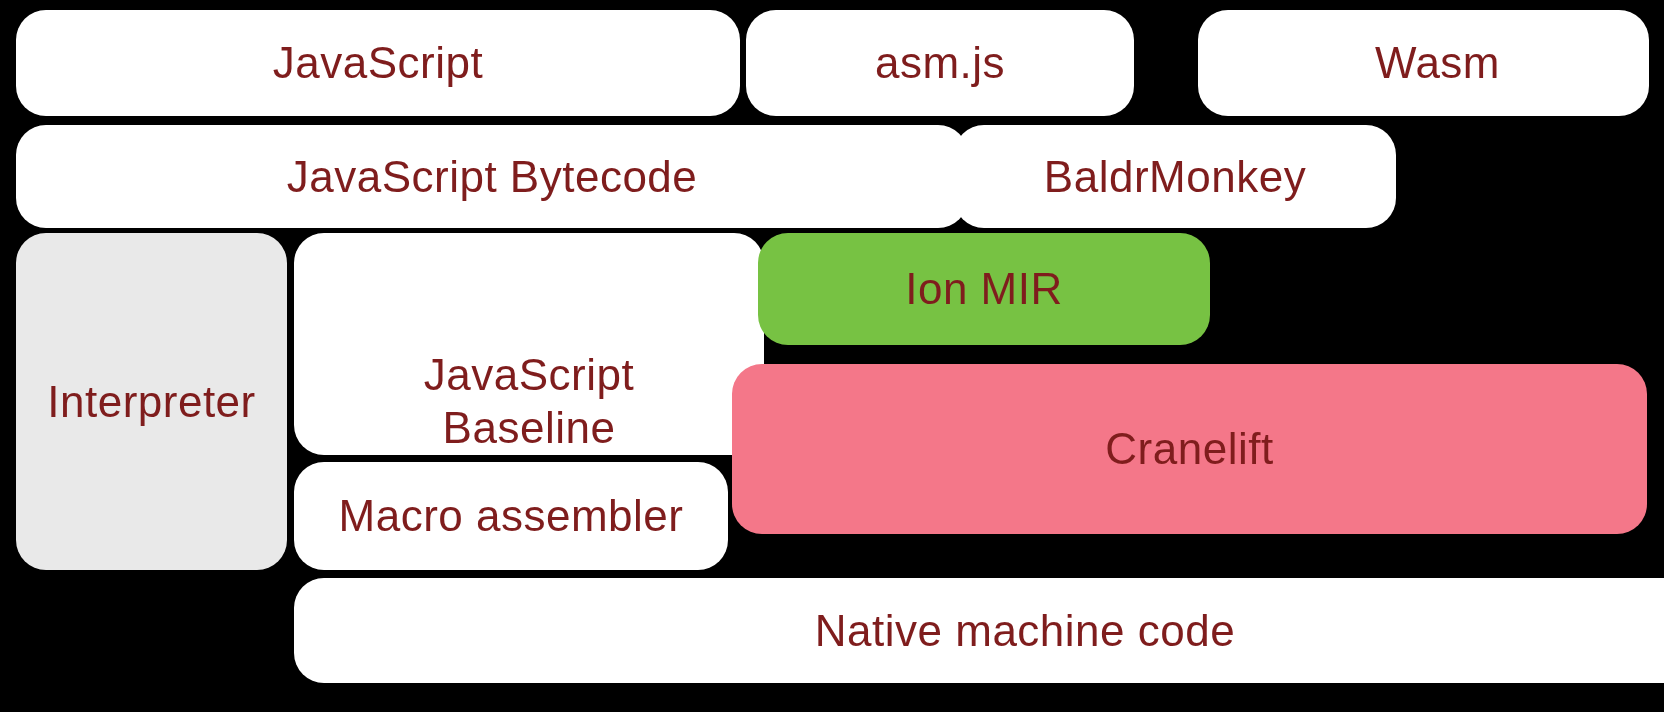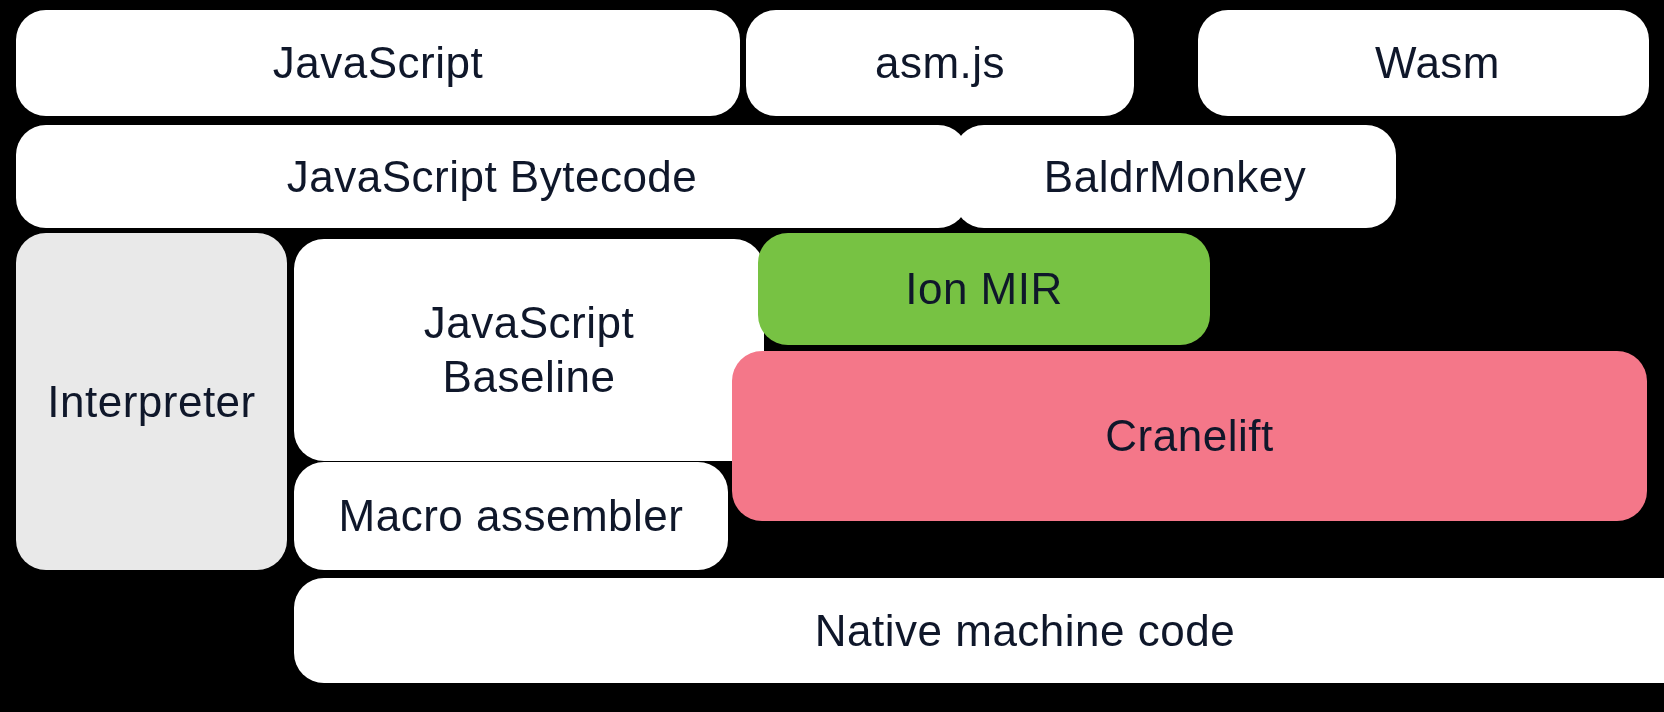--- a/index.html
+++ b/index.html
@@ -18,37 +18,37 @@
   .box {
     position: absolute;
     border-radius: 30px;
     display: flex;
     align-items: center;
     justify-content: center;
     text-align: center;
     box-sizing: border-box;
   }
   .label {
-    color: #0f172a;
+    color: #7f1d1d;
     font-size: 44px;
     line-height: 1.22;
     letter-spacing: 0.5px;
     white-space: pre-line;
   }
   
   .b-javascript     { left:   16px; top:  10px; width:  724px; height: 106px; }
   .b-asmjs          { left:  746px; top:  10px; width:  388px; height: 106px; }
   .b-wasm           { left: 1198px; top:  10px; width:  451px; height: 106px; }
   .b-bytecode       { left:   16px; top: 125px; width:  952px; height: 103px; justify-content: center; }
   .b-baldrmonkey    { left:  954px; top: 125px; width:  442px; height: 103px; }
   .b-interpreter    { left:   16px; top: 233px; width:  271px; height: 337px; }
-  .b-baseline       { left:  294px; top: 239px; width:  470px; height: 222px; }
+  .b-baseline       { left:  294px; top: 233px; width:  470px; height: 222px; align-items: flex-end; }
   .b-baseline .label{ max-width: 300px; }
   .b-ionmir         { left:  758px; top: 233px; width:  452px; height: 112px; }
-  .b-cranelift      { left:  732px; top: 351px; width:  915px; height: 170px; }
+  .b-cranelift      { left:  732px; top: 364px; width:  915px; height: 170px; }
   .b-macroassembler { left:  294px; top: 462px; width:  434px; height: 108px; }
   .b-nativecode     { left:  294px; top: 578px; width: 1462px; height: 105px; }
 </style>
 </head>
 <body>
 
 <div id="canvas">
 
   <div class="box b-javascript" style="background-color: rgb(255, 255, 255);">
     <span class="label">JavaScript</span>

